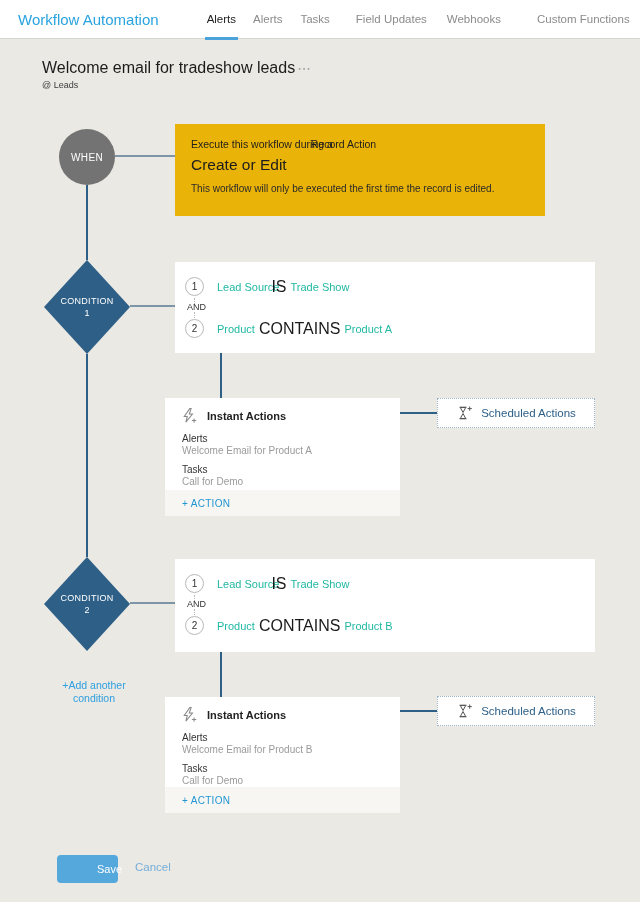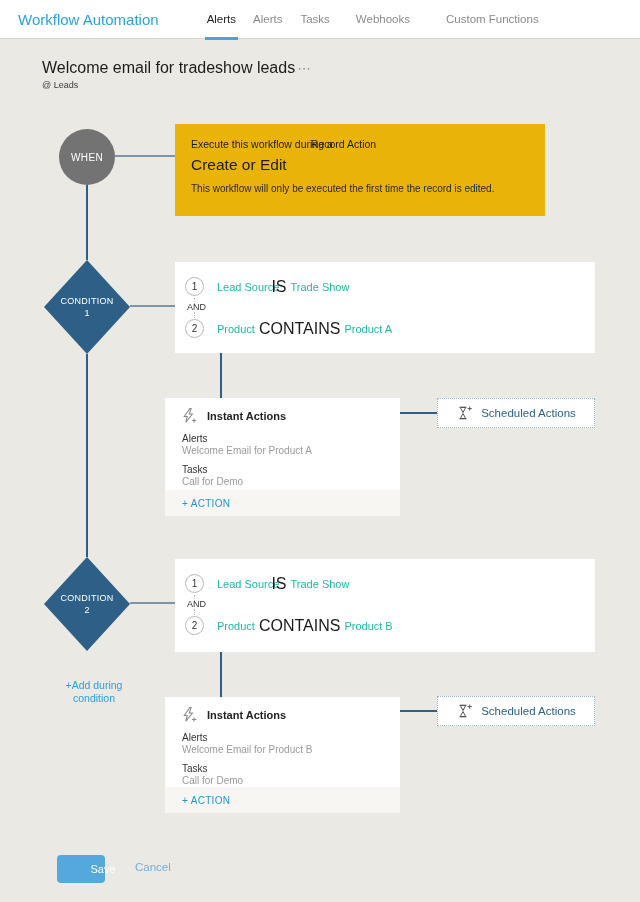--- a/index.html
+++ b/index.html
@@ -79,36 +79,37 @@
                border:1px dotted #9fb6c8; display:flex; align-items:center; justify-content:center;
                cursor:pointer; }
   .sched-box.p1 { top:398px; } .sched-box.p2 { top:696px; }
   .sched-lbl { font-size:11.5px; color:#2d5f87; margin-left:8px; }
 
   
   .add-cond { position:absolute; left:40px; top:679px; width:108px; text-align:center;
               font-size:10.5px; color:#2e9fe0; line-height:13px; cursor:pointer; }
 
   
-  .save-btn { position:absolute; left:57px; top:855px; width:48px; height:28px; background:#55a8dc;
+  .save-btn { position:absolute; left:57px; top:855px; width:61px; height:28px; background:#55a8dc;
               border:none; border-radius:4px; color:#fff; font-size:11px; display:flex;
               align-items:center; justify-content:center; cursor:pointer;
               font-family:"Liberation Sans","DejaVu Sans",sans-serif;padding-left:44px; }
   .cancel-link { position:absolute; left:135px; top:861px; font-size:11.5px; color:#74aeda; cursor:pointer; }
 </style>
 </head>
 <body>
 
 <div class="page">
 
   <div class="nav">
     <div class="nav-title">Workflow Automation</div>
     <div class="tab t-rules active">Alerts</div>
     <div class="tab">Alerts</div>
     <div class="tab t-tasks">Tasks</div>
+    <div class="tab t-field">Field Updates</div>
     <div class="tab t-web">Webhooks</div>
     <div class="tab">Custom Functions</div>
   </div>
 
   <div class="pg-title">
     <span>Welcome email for tradeshow leads</span><span class="more-ic">⋯</span>
   </div>
   <div class="module">@ Leads</div>
 
   <div class="vline" style="left:86px; top:185px; height:75px;"></div>
@@ -195,21 +196,21 @@
       <span class="badge">2</span>
       <span class="rule-field">Product</span>
       <span class="rule-op">CONTAINS</span>
       <span class="rule-value">Product B</span>
     </div>
     <div class="dotc a"></div>
     <div class="dotc b"></div>
   </div>
 
   <div class="add-cond">
-    <div>+Add during</div>
+    <div>+Add another</div>
     <div>condition</div>
   </div>
 
   <div class="instant-card p2">
     <div class="ia-head">
       <svg width="17" height="17" viewBox="0 0 18 18">
         <path d="M10.5 1.5 L4.5 10 h3.2 L6.2 16 L13.2 7.5 h-3.4 l2-6 Z" fill="none" stroke="#8a8a8a" stroke-width="1.1"></path>
         <path d="M12.6 14.4 h4.6 M14.9 12.1 v4.6" stroke="#8a8a8a" stroke-width="1.1"></path>
       </svg>
       <span class="ia-title">Instant Actions</span>

